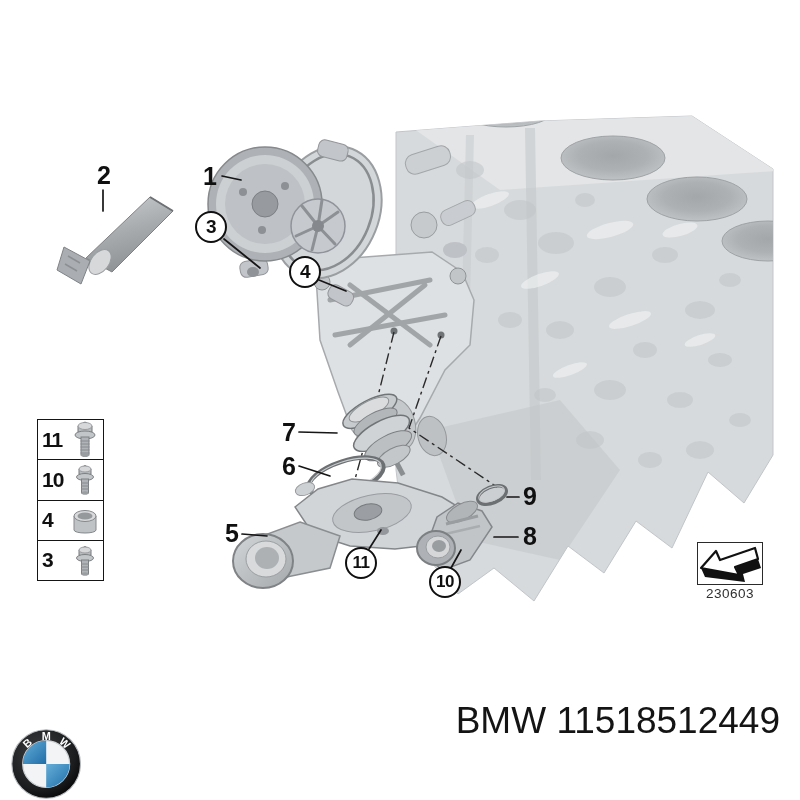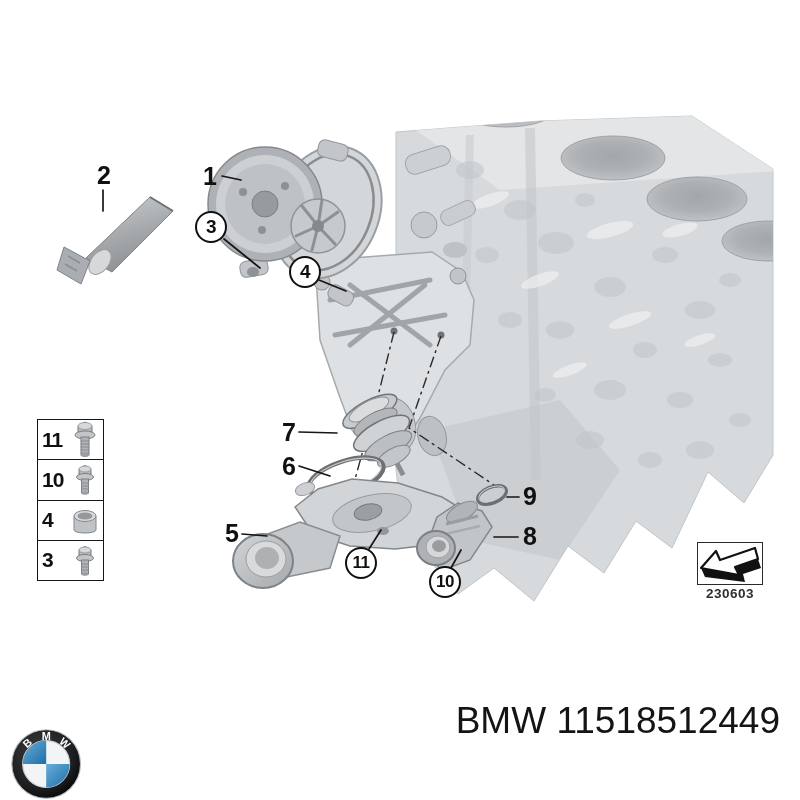--- a/index.html
+++ b/index.html
@@ -15,21 +15,21 @@
   #legend{position:absolute;left:37px;top:419px;width:67px;height:162px;border:1.7px solid #151515;
        background:#fff;display:flex;flex-direction:column;box-sizing:border-box;}
   .legend-row{flex:1;display:flex;align-items:center;border-bottom:1.6px solid #151515;
        padding:0 2px 0 4px;box-sizing:border-box;}
   .legend-row:last-child{border-bottom:none;}
   .legend-num{font-weight:bold;font-size:21px;color:#101010;flex:0 0 27px;letter-spacing:-1px;}
   .legend-ico{flex:1;display:flex;justify-content:center;}
   #stamp-box{position:absolute;left:697px;top:542px;width:66px;height:43px;border:1.6px solid #2a2a2a;
        background:#fff;box-sizing:border-box;}
   #stamp-code{position:absolute;left:691px;top:586px;width:78px;text-align:center;
-       font-size:13.5px;color:#2f2f2f;letter-spacing:0.5px;font-weight:bold;}
+       font-size:13.5px;color:#2f2f2f;letter-spacing:0.5px;}
   #part-number{position:absolute;right:20px;top:700px;font-size:37px;font-weight:400;
        color:#141414;letter-spacing:0px;white-space:nowrap;}
   #logo-wrap{position:absolute;left:3px;top:728px;width:88px;height:72px;overflow:hidden;}
 </style>
 </head>
 <body>
 
 <div id="stage">
 
   <svg class="abs" style="left:0;top:0" width="800" height="730" viewBox="0 0 800 730">

